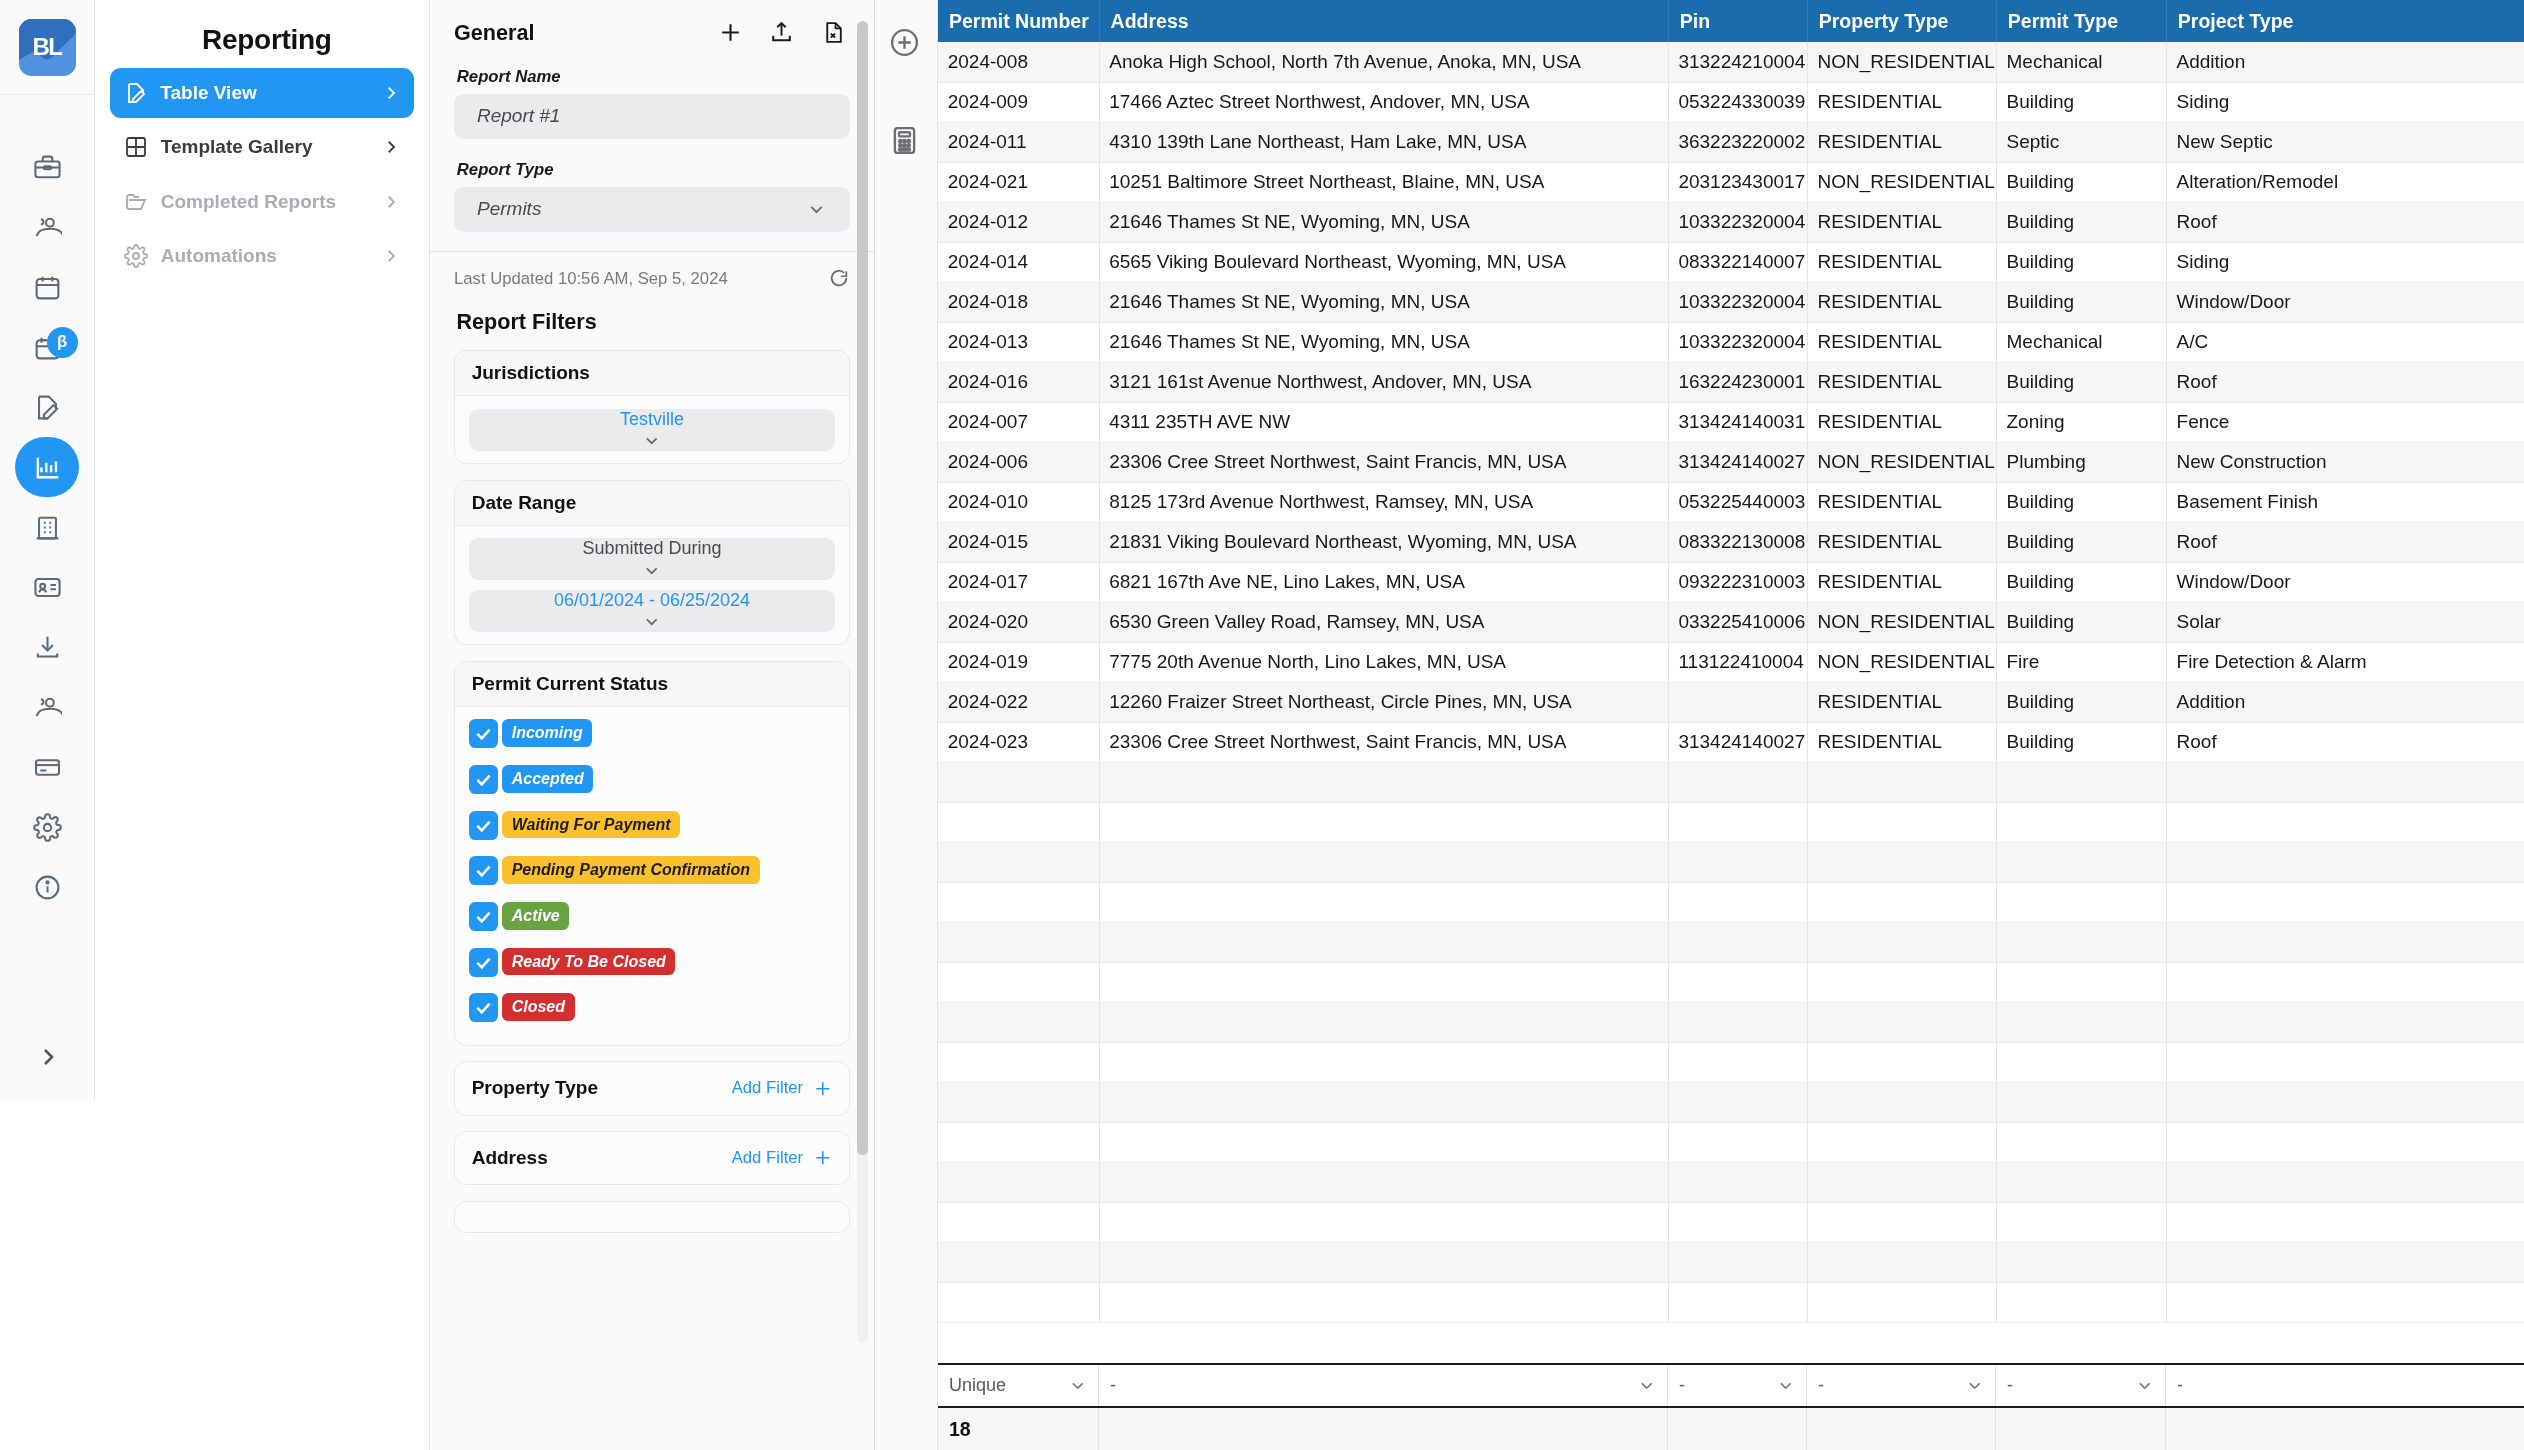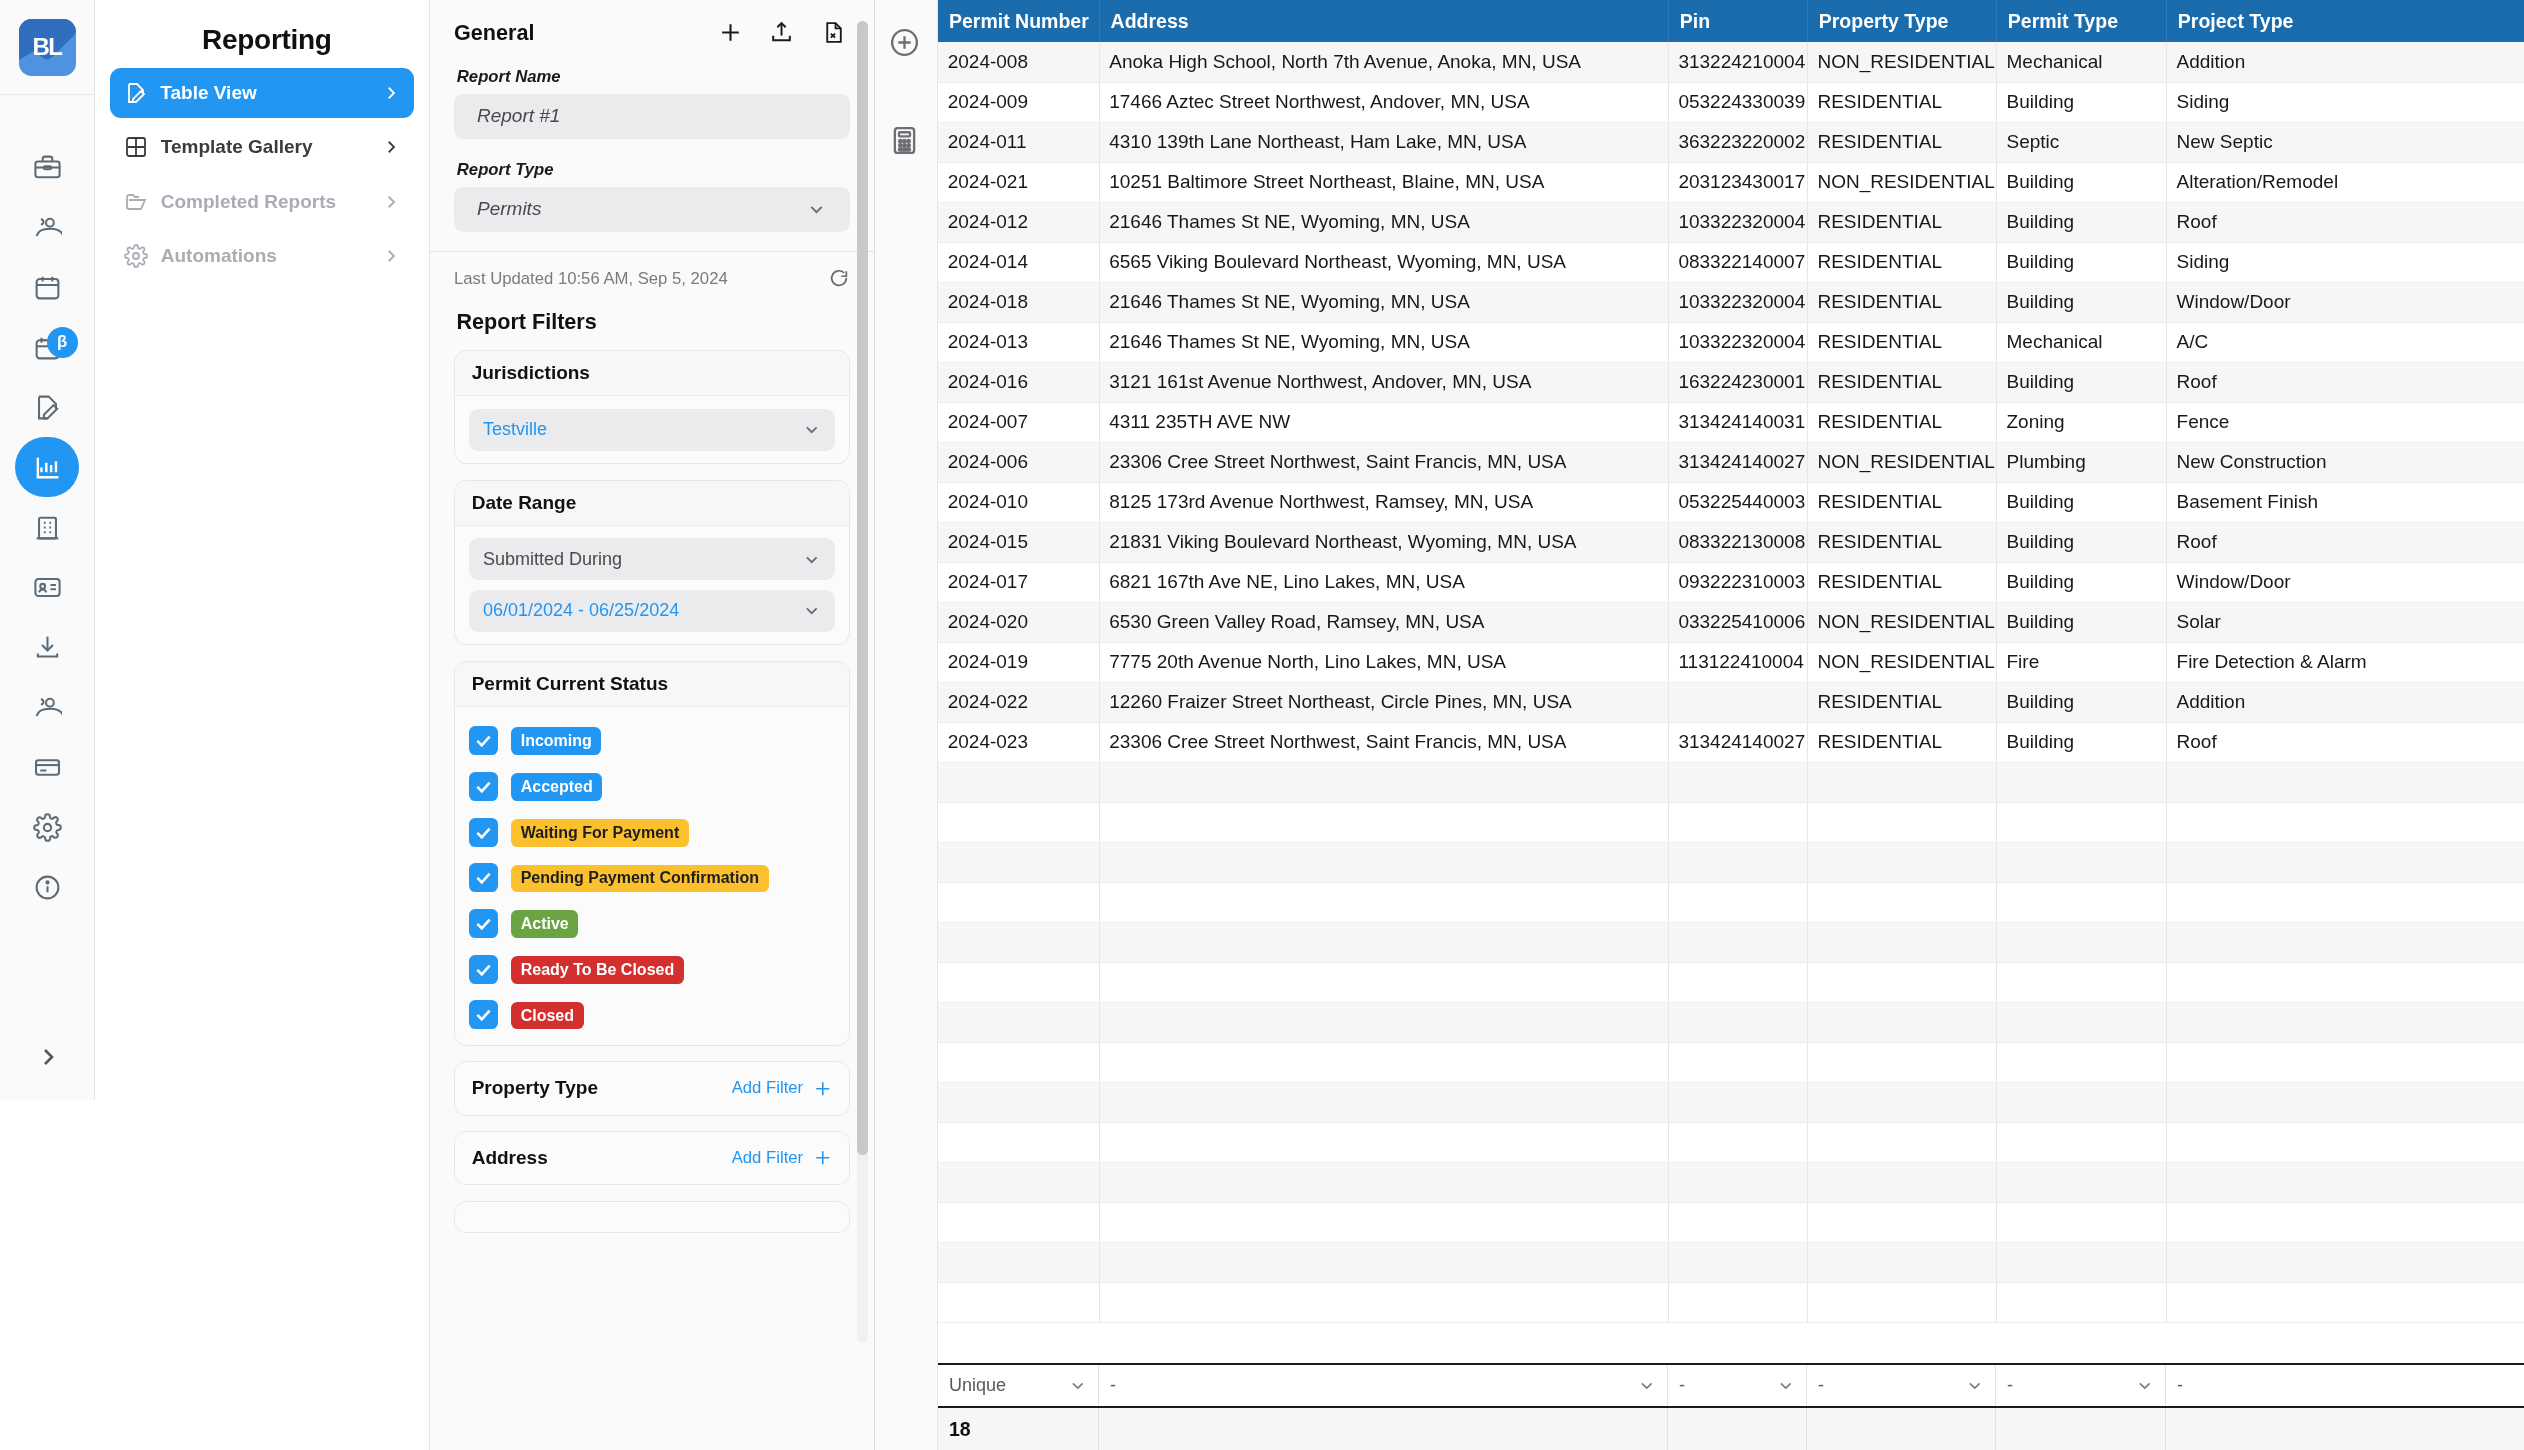--- a/index.html
+++ b/index.html
@@ -129,29 +129,29 @@
     display:flex; align-items:center;
   }
   .fgroup-head .fh-label{ flex:1 1 auto; }
   .fgroup-head .addfilter{ font-size:16.7px; font-weight:500; color:#2196f3; margin-right: 9.7px;}
   .fgroup-head .plus{ color:#2196f3; width:19.5px;height:19.5px; display:flex;align-items:center;}
   .fgroup-head .plus svg{width:19.5px;height:19.5px;}
   .fgroup.headonly .fgroup-head{ border-bottom:none; background:#fbfbfc; padding: 15.3px 16.7px;}
   .fgroup-body { padding: 12.5px 14px; display:flex; flex-direction:column; gap: 9.7px; }
   .sel {
     height: 42px; background:#ebebed; border-radius: 9.7px;
-    display:flex; align-items:center; padding: 8px 14px; font-size:18px; color:#4a4a4e;
+    display:flex; align-items:center; padding: 0 14px; font-size:18px; color:#4a4a4e;flex-direction:column;
   }
   .sel.blue { color:#2196f3; }
   .sel .sv{flex:1 1 auto;}
   .sel .chev{width:19.5px;height:19.5px;color:#6c6c70;display:flex;align-items:center;}
   .sel .chev svg{width:19.5px;height:19.5px;}
 
   .statuslist { padding: 12.5px 14px 15.3px 14px; display:flex; flex-direction:column; gap: 9.7px; }
-  .statusrow { display:flex; align-items:flex-end; gap: 13px; height: 36px; }
+  .statusrow { display:flex; align-items:flex-start; gap: 4px; height: 36px; font-style: italic; }
   .cb {
     width: 29px; height:29px; flex:0 0 29px; border-radius: 6.3px; background:#2196f3;
     display:flex; align-items:center; justify-content:center;
   }
   .cb svg{ width:21px;height:21px; color:#fff;}
   .pill {
     border-radius: 6.3px; padding: 4.9px 9.7px; font-size: 16px; font-weight: 700;
     color:#fff; white-space:nowrap;
   }
   .pill.blue{background:#2196f3;}

